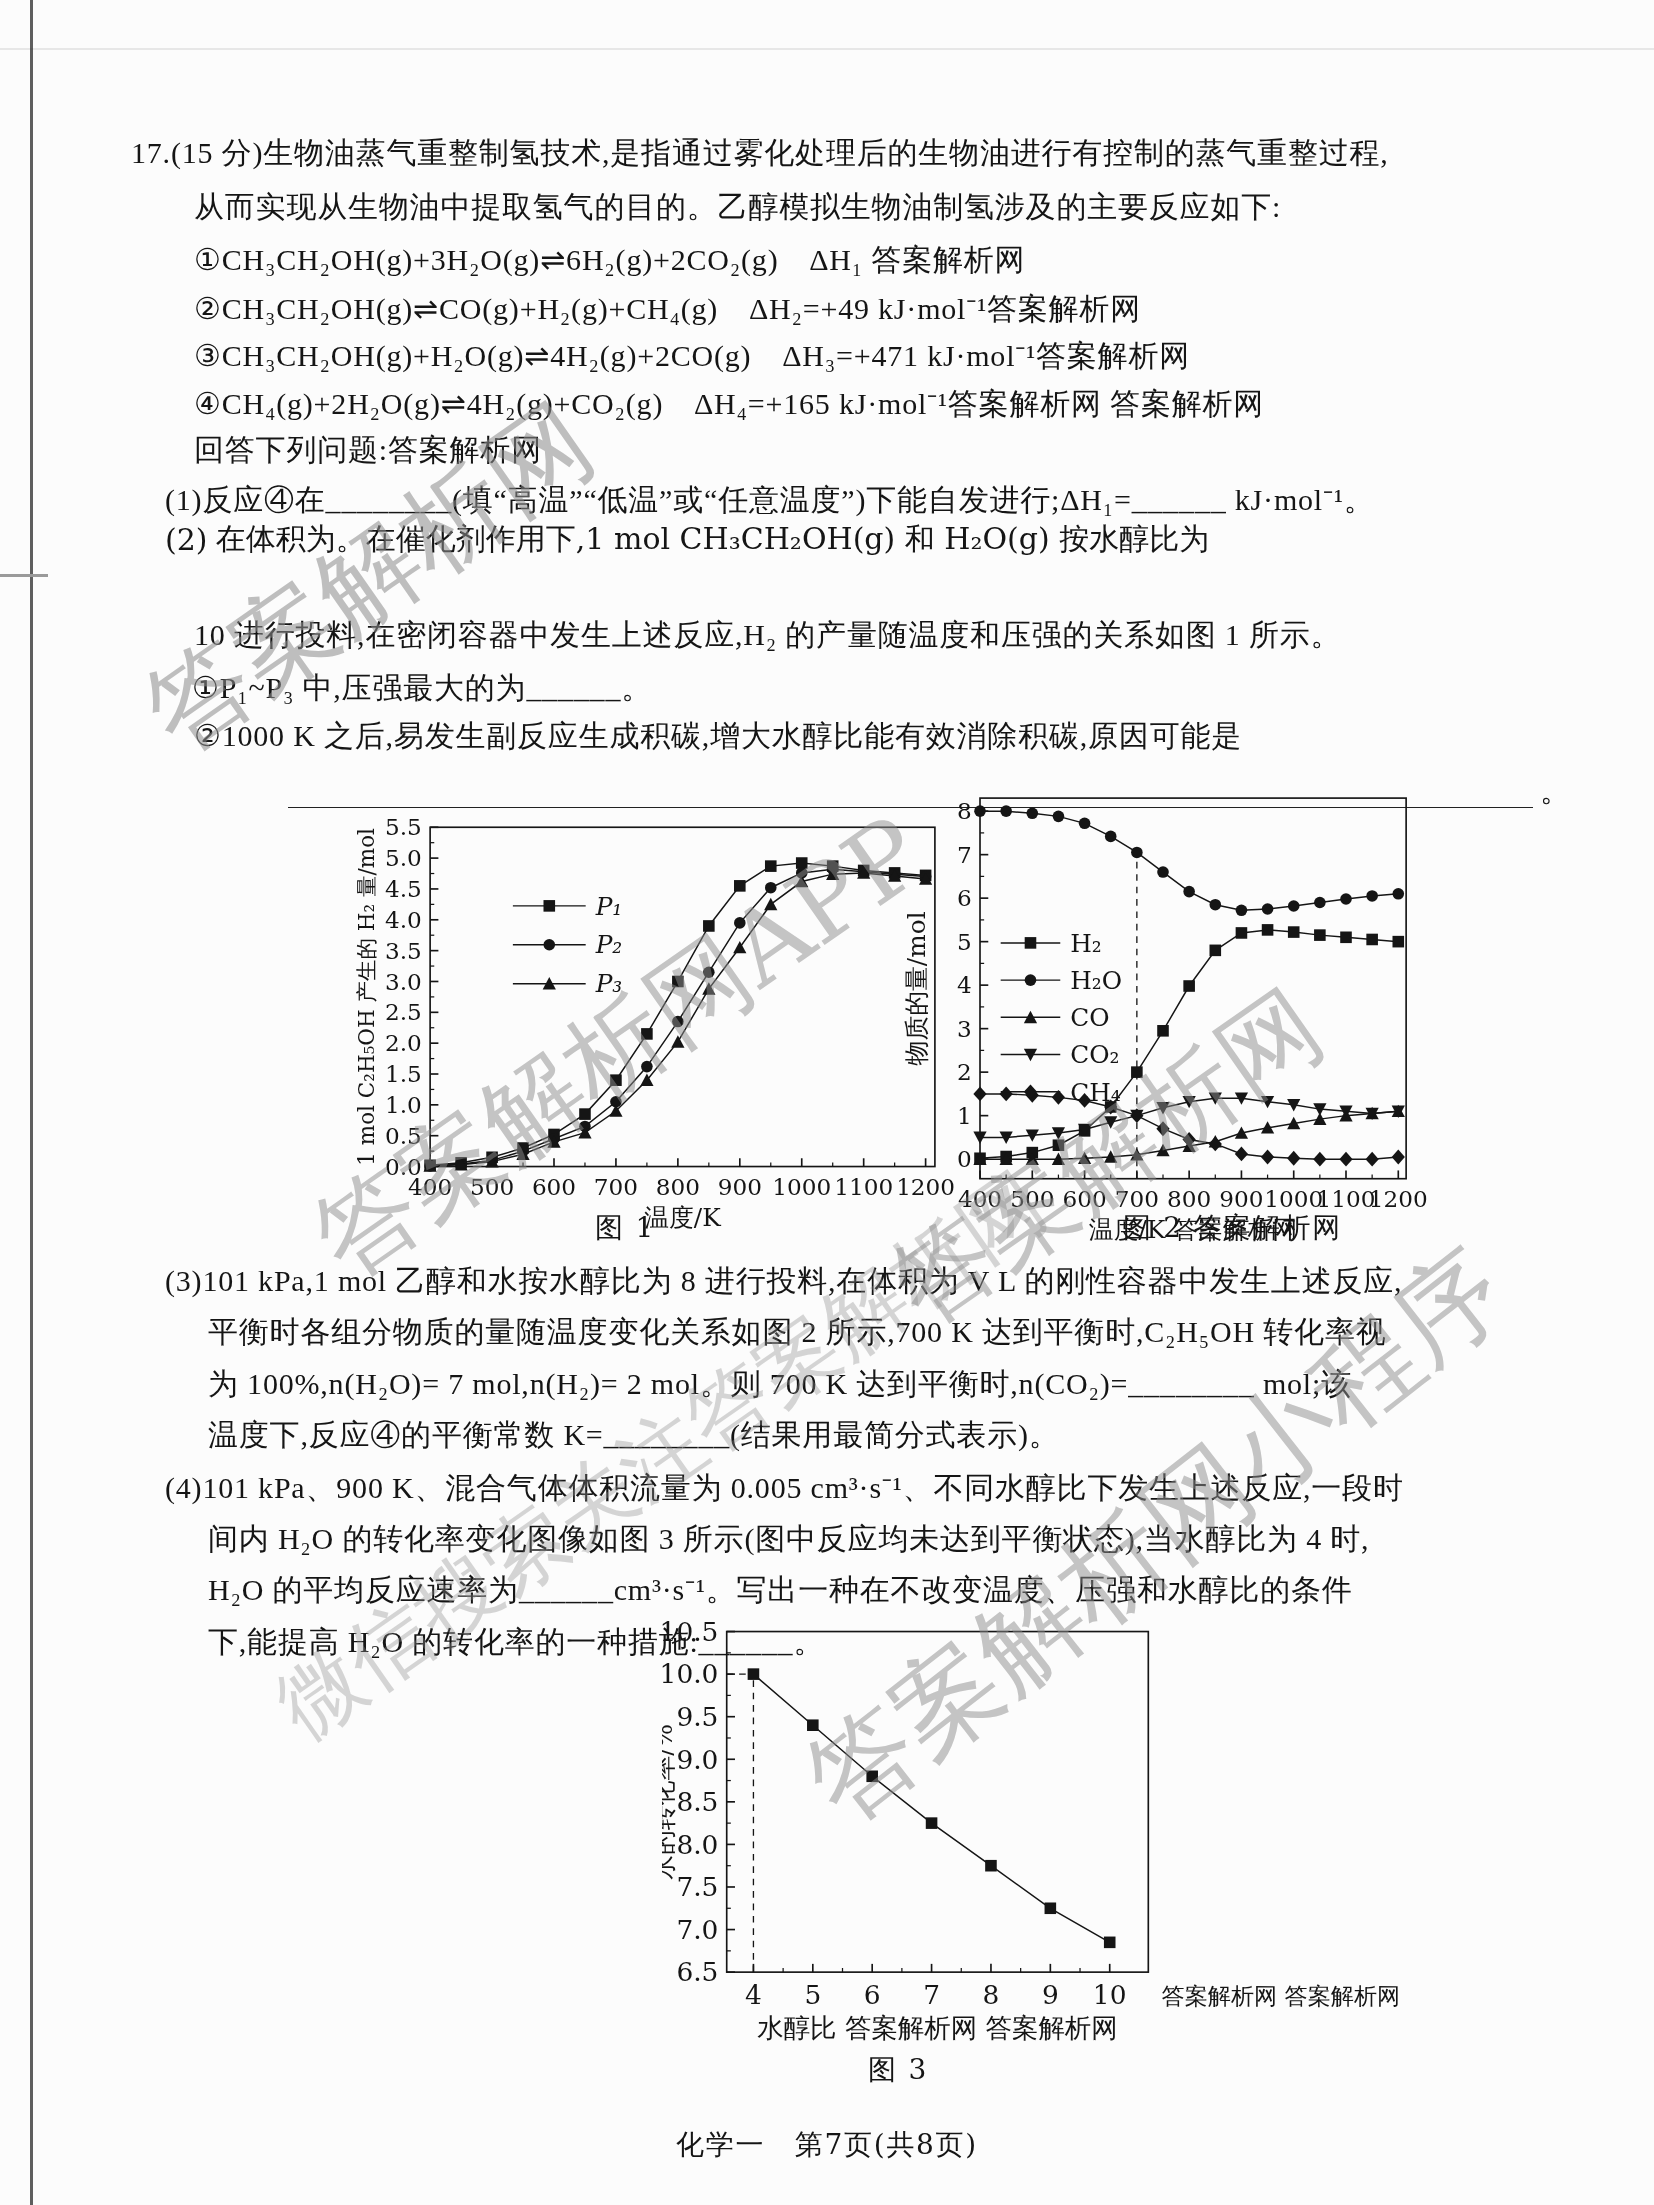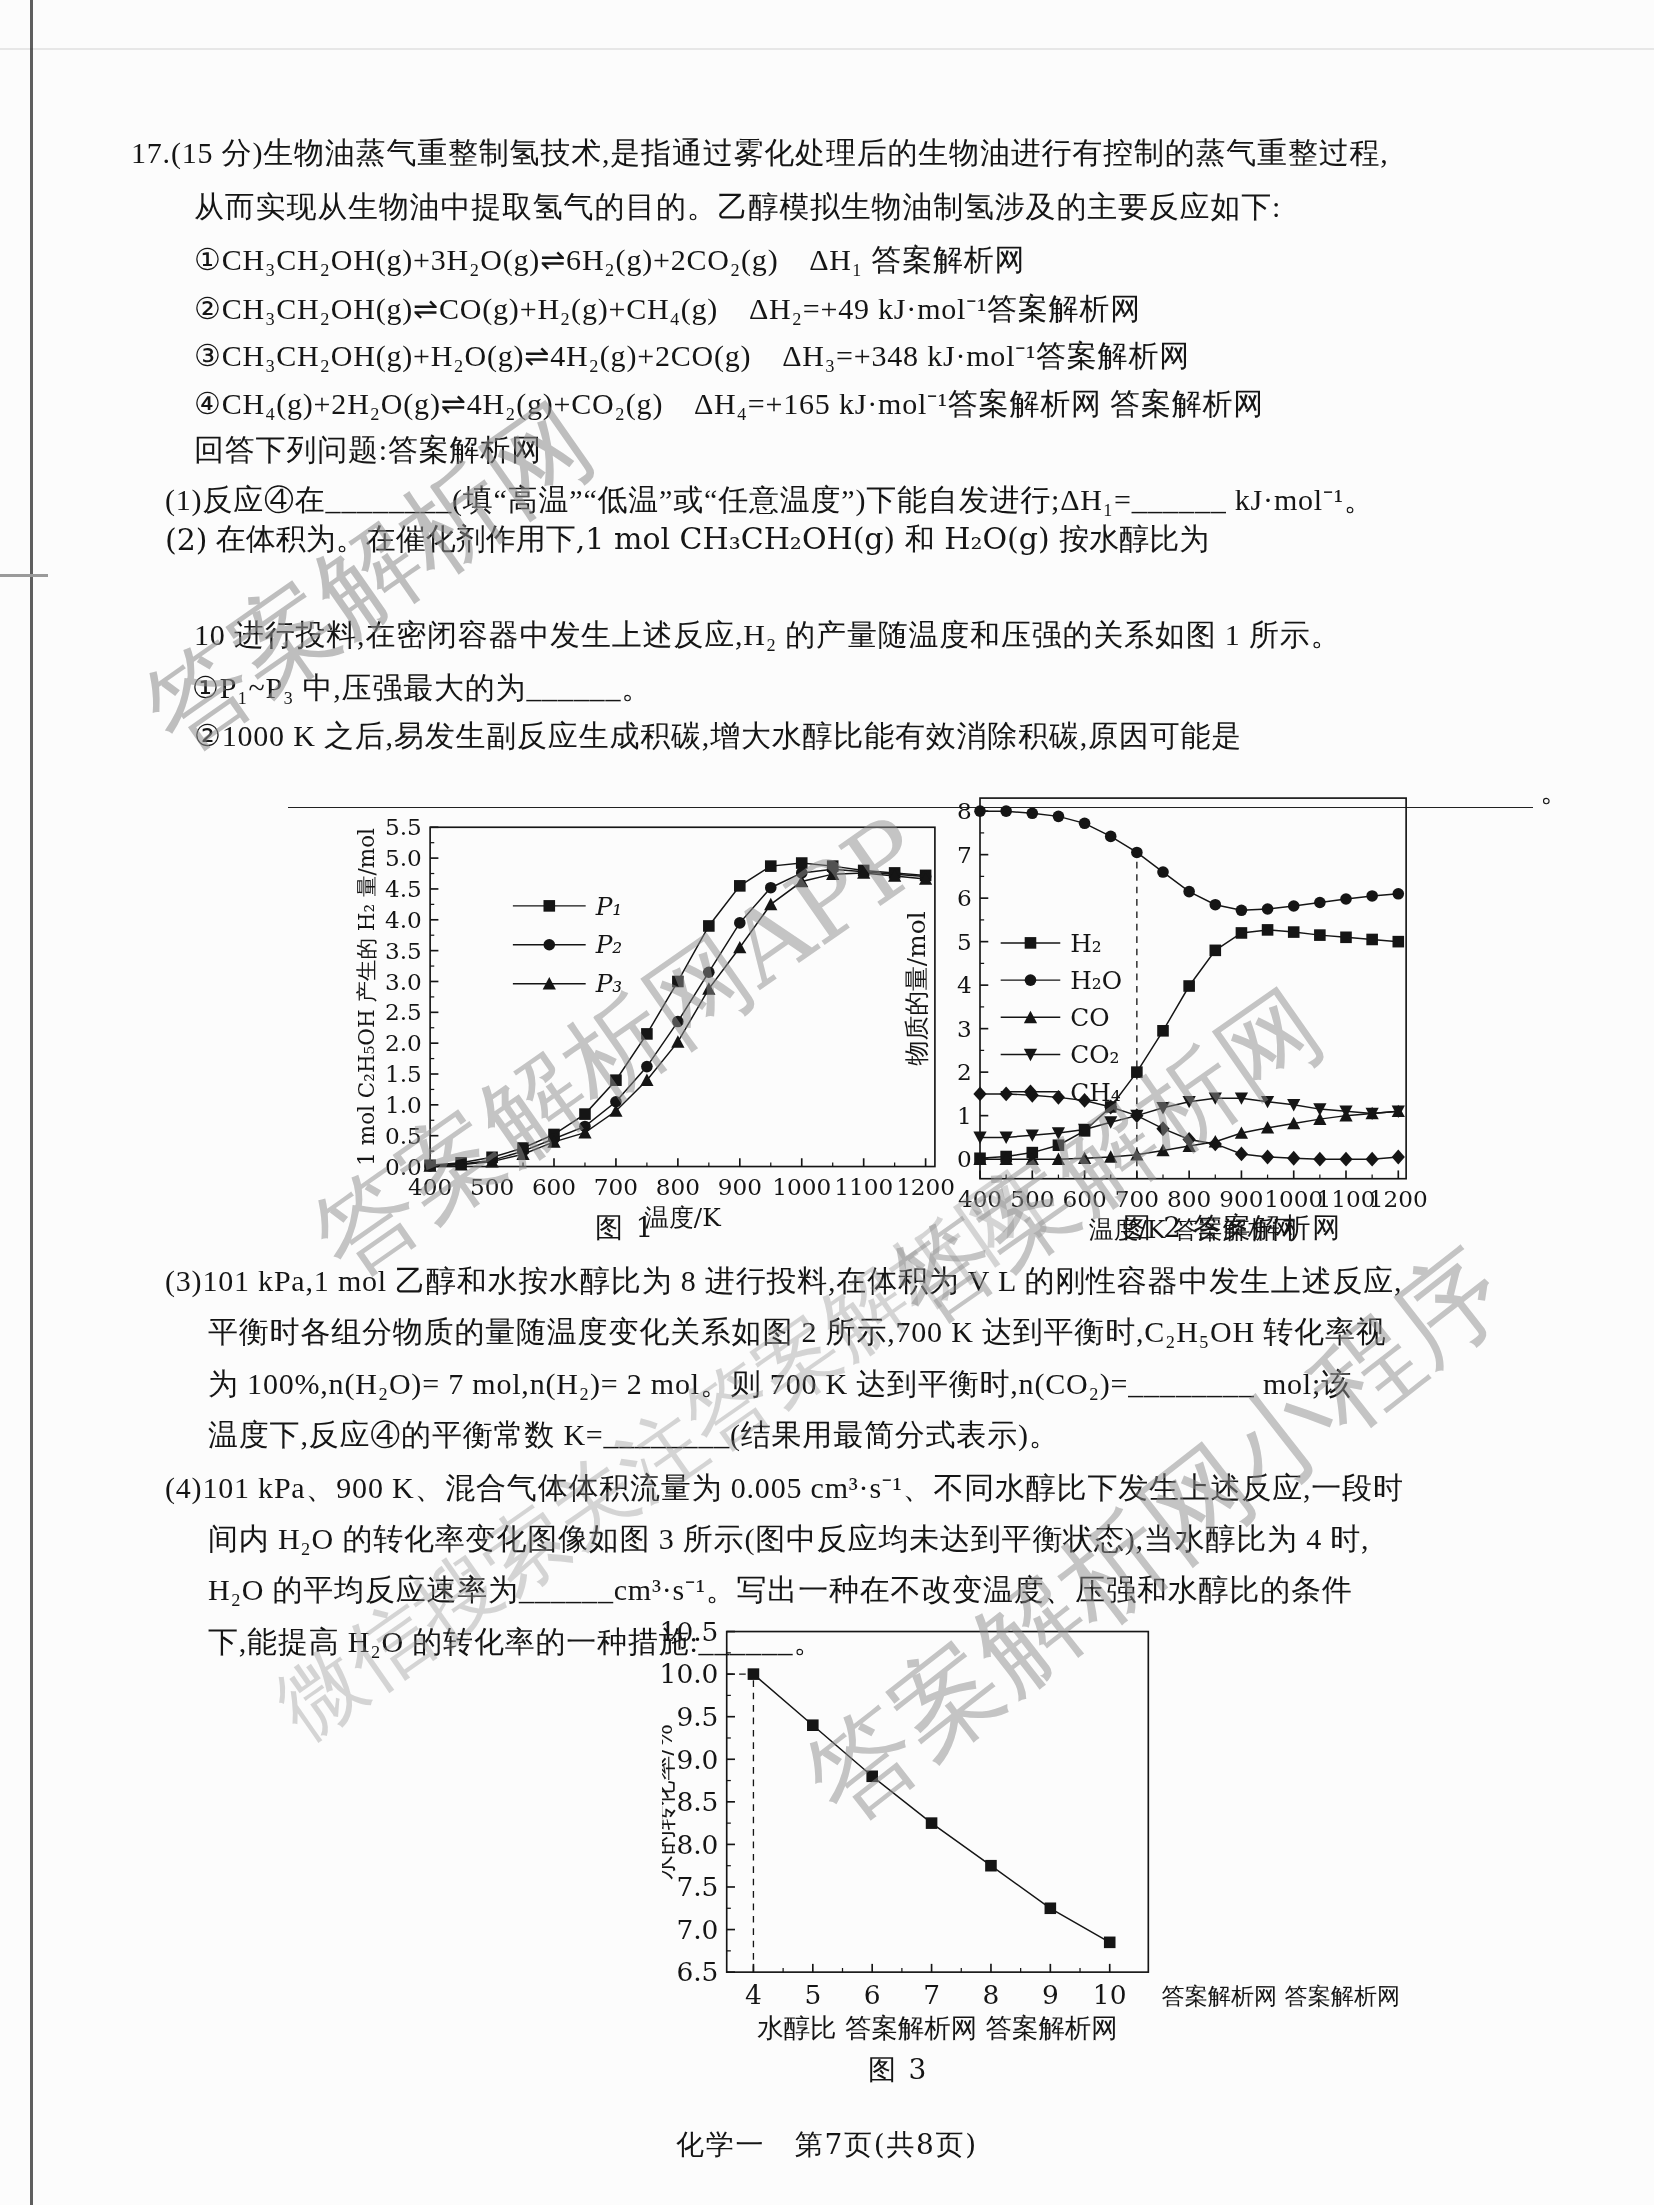--- a/index.html
+++ b/index.html
@@ -26,21 +26,21 @@
 
 <div id="page">
   <div class="edge-top"></div>
   <div class="edge-v"></div>
   <div class="edge-tick"></div>
 
   <div class="ln" style="left:131px;top:135px">17.(15 分)生物油蒸气重整制氢技术,是指通过雾化处理后的生物油进行有控制的蒸气重整过程,</div>
   <div class="ln" style="left:194px;top:189px">从而实现从生物油中提取氢气的目的。乙醇模拟生物油制氢涉及的主要反应如下:</div>
   <div class="ln" style="left:194px;top:242px">①CH₃CH₂OH(g)+3H₂O(g)⇌6H₂(g)+2CO₂(g)　ΔH₁ 答案解析网</div>
   <div class="ln" style="left:194px;top:291px">②CH₃CH₂OH(g)⇌CO(g)+H₂(g)+CH₄(g)　ΔH₂=+49 kJ·mol⁻¹答案解析网</div>
-  <div class="ln" style="left:194px;top:338px">③CH₃CH₂OH(g)+H₂O(g)⇌4H₂(g)+2CO(g)　ΔH₃=+348 kJ·mol⁻¹答案解析网</div>
+  <div class="ln" style="left:194px;top:338px">③CH₃CH₂OH(g)+H₂O(g)⇌4H₂(g)+2CO(g)　ΔH₃=+471 kJ·mol⁻¹答案解析网</div>
   <div class="ln" style="left:194px;top:386px">④CH₄(g)+2H₂O(g)⇌4H₂(g)+CO₂(g)　ΔH₄=+165 kJ·mol⁻¹答案解析网 答案解析网</div>
   <div class="ln" style="left:194px;top:432px">回答下列问题:答案解析网</div>
   <div class="ln" style="left:165px;top:482px">(1)反应④在________(填“高温”“低温”或“任意温度”)下能自发进行;ΔH₁=______ kJ·mol⁻¹。</div>
 
   <div class="fracrow">
     <span>(2)</span>
     <span>在体积为。在催化剂作用下,1 mol CH₃CH₂OH(g) 和 H₂O(g) 按水醇比为</span>
   </div>
 
   <div class="ln" style="left:194px;top:617px">10 进行投料,在密闭容器中发生上述反应,H₂ 的产量随温度和压强的关系如图 1 所示。</div>

